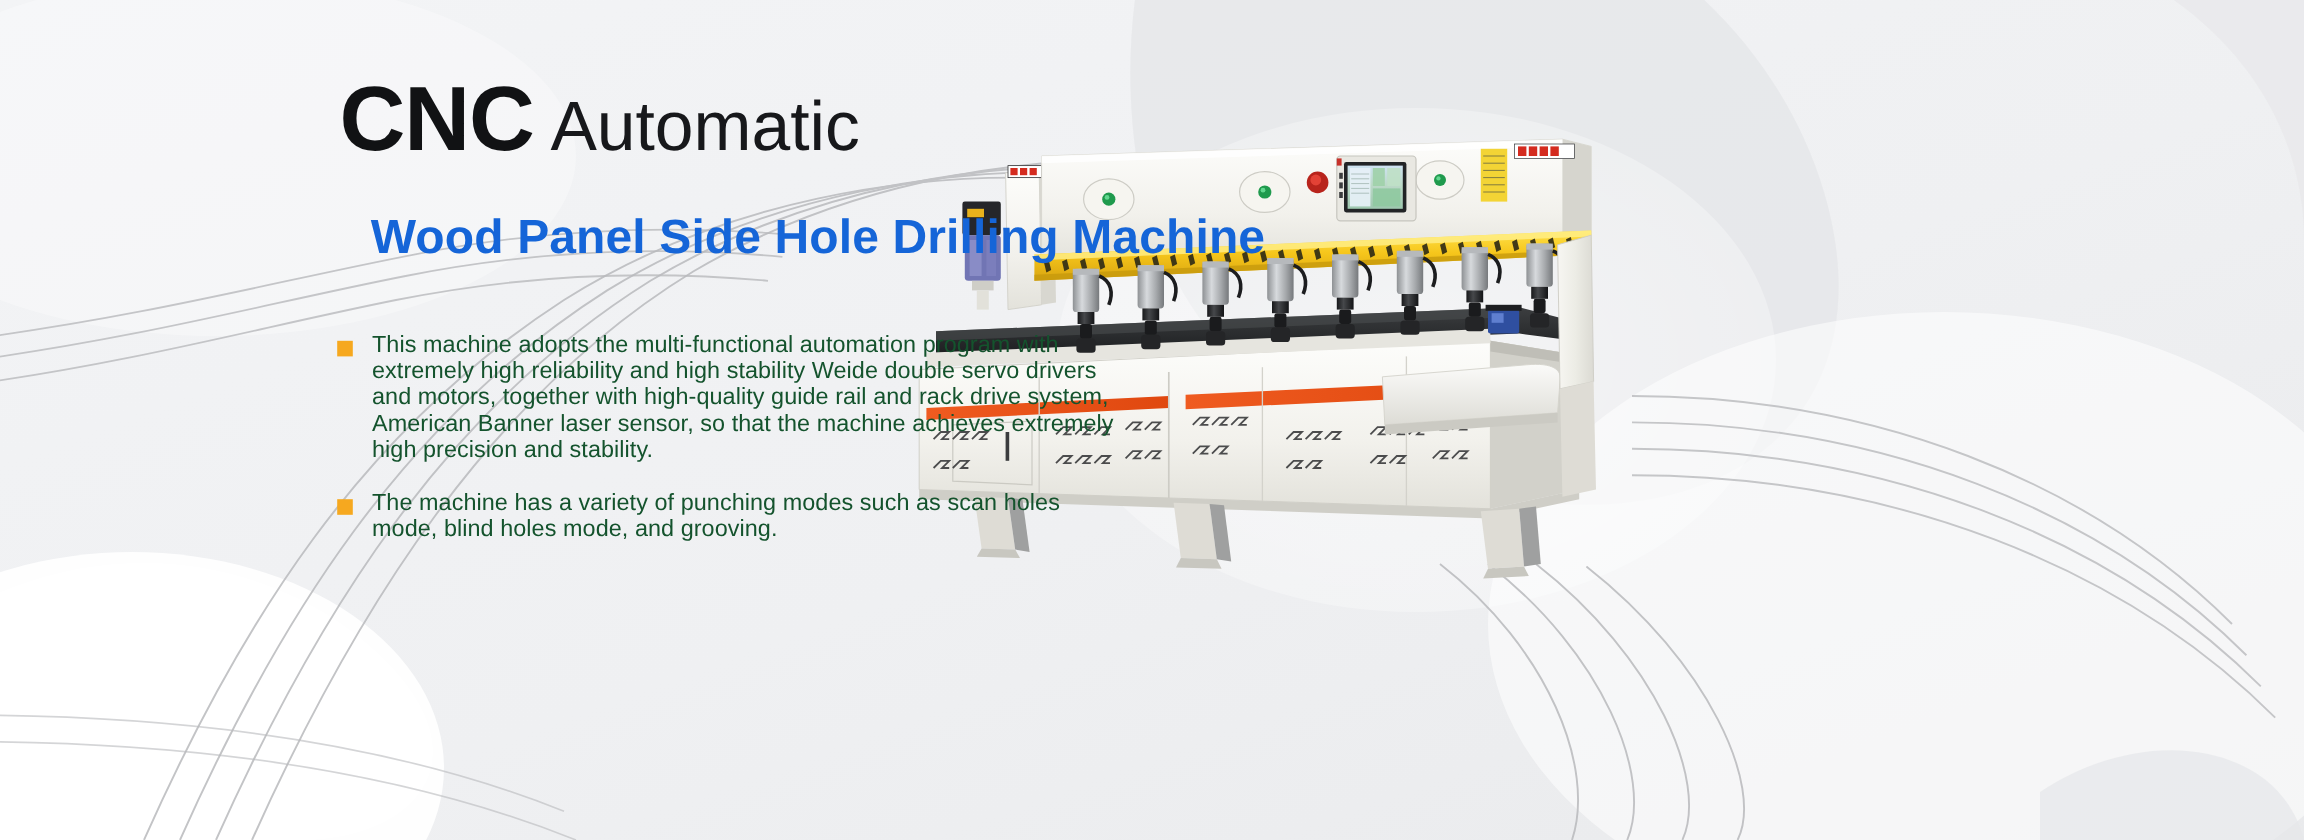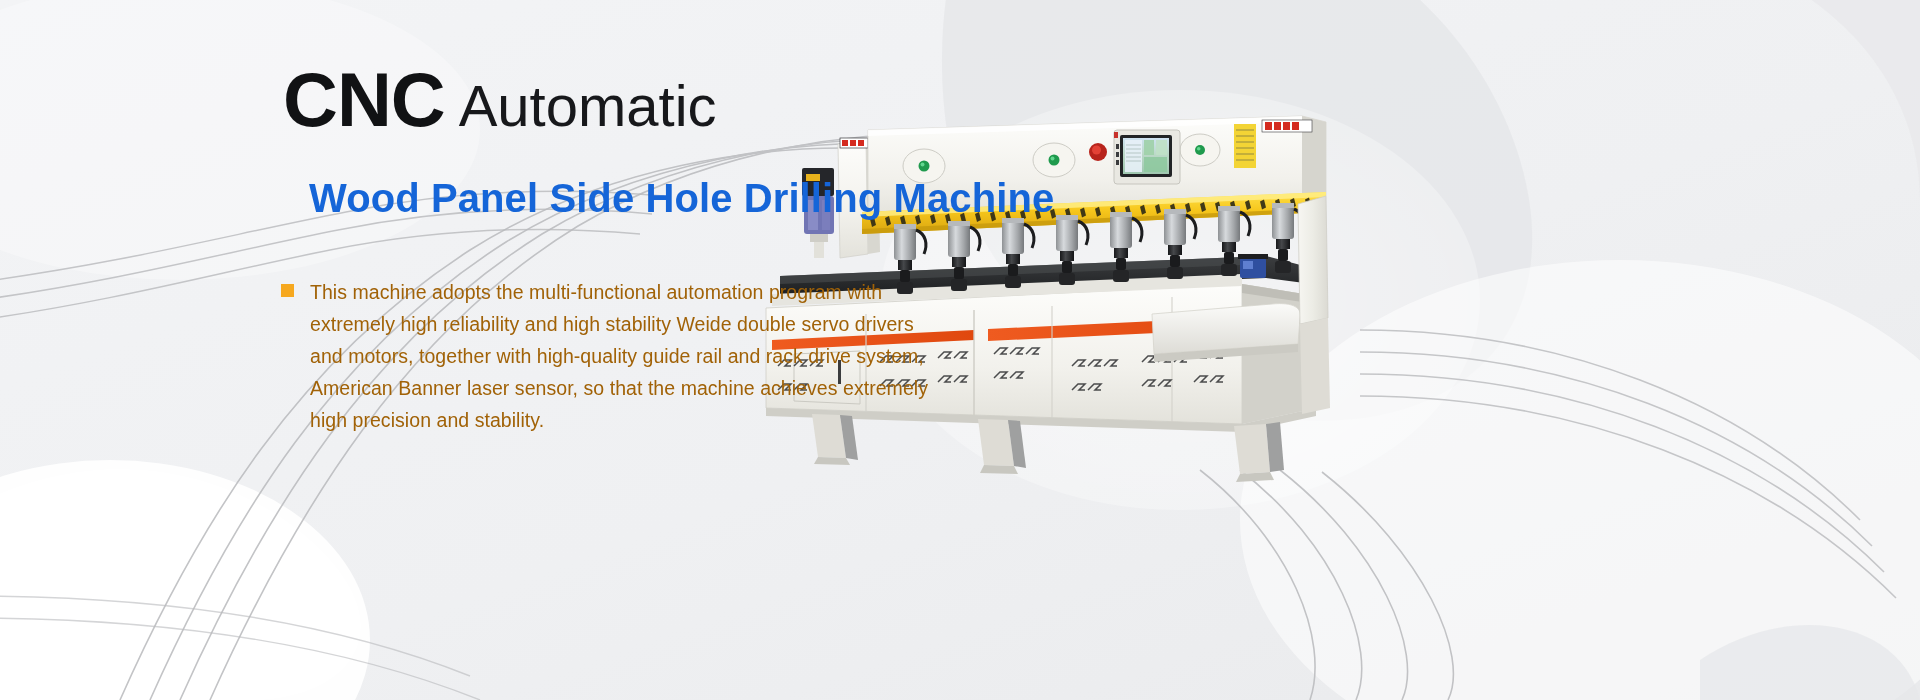--- a/index.html
+++ b/index.html
@@ -20,21 +20,21 @@
   .title-row{position:absolute;left:283px;top:62px;white-space:nowrap;}
   .t-strong{font-size:76px;font-weight:bold;color:#111214;letter-spacing:-1px;line-height:1;}
   .t-light{font-size:58px;font-weight:400;color:#17181b;letter-spacing:0px;line-height:1;margin-left:14px;}
 
   .subtitle{position:absolute;left:285px;top:178px;font-size:40px;color:#1565d8;
             font-weight:700;letter-spacing:0.1px;white-space:nowrap;line-height:1;margin-left:24px;}
 
   .bullets{position:absolute;left:281px;top:276px;width:660px;}
   .bullet{position:relative;display:flex;align-items:flex-start;margin-bottom:22px;}
   .bullet .sq{flex:0 0 auto;width:13px;height:13px;background:#f6a81f;margin-top:8px;margin-right:16px;}
-  .bullet .txt{font-size:19.5px;line-height:32px;color:#a16207;font-weight:400;letter-spacing:0.05px;}
+  .bullet .txt{font-size:19.5px;line-height:22px;color:#14532d;font-weight:400;letter-spacing:0.05px;}
 
   
   .machine{position:absolute;left:742px;top:108px;width:620px;height:420px;z-index:5;}
 </style>
 </head>
 <body>
 
 <div id="banner">
 
   <svg class="bg-layer" viewBox="0 0 1920 700" preserveAspectRatio="none">
@@ -497,18 +497,22 @@
     <div class="subtitle">Wood Panel Side Hole Drilling Machine</div>
 
     <div class="bullets">
 
       <div class="bullet">
         <span class="sq"></span>
         <span class="txt">This machine adopts the multi-functional automation program with extremely high reliability and high stability Weide double servo drivers and motors, together with high-quality guide rail and rack drive system, American Banner laser sensor, so that the machine achieves extremely high precision and stability.</span>
       </div>
 
 
+      <div class="bullet">
+        <span class="sq"></span>
+        <span class="txt">The machine has a variety of punching modes such as scan holes mode, blind holes mode, and grooving.</span>
+      </div>
 
 
     </div>
   </div>
 
 </div>
 
 </body></html>

